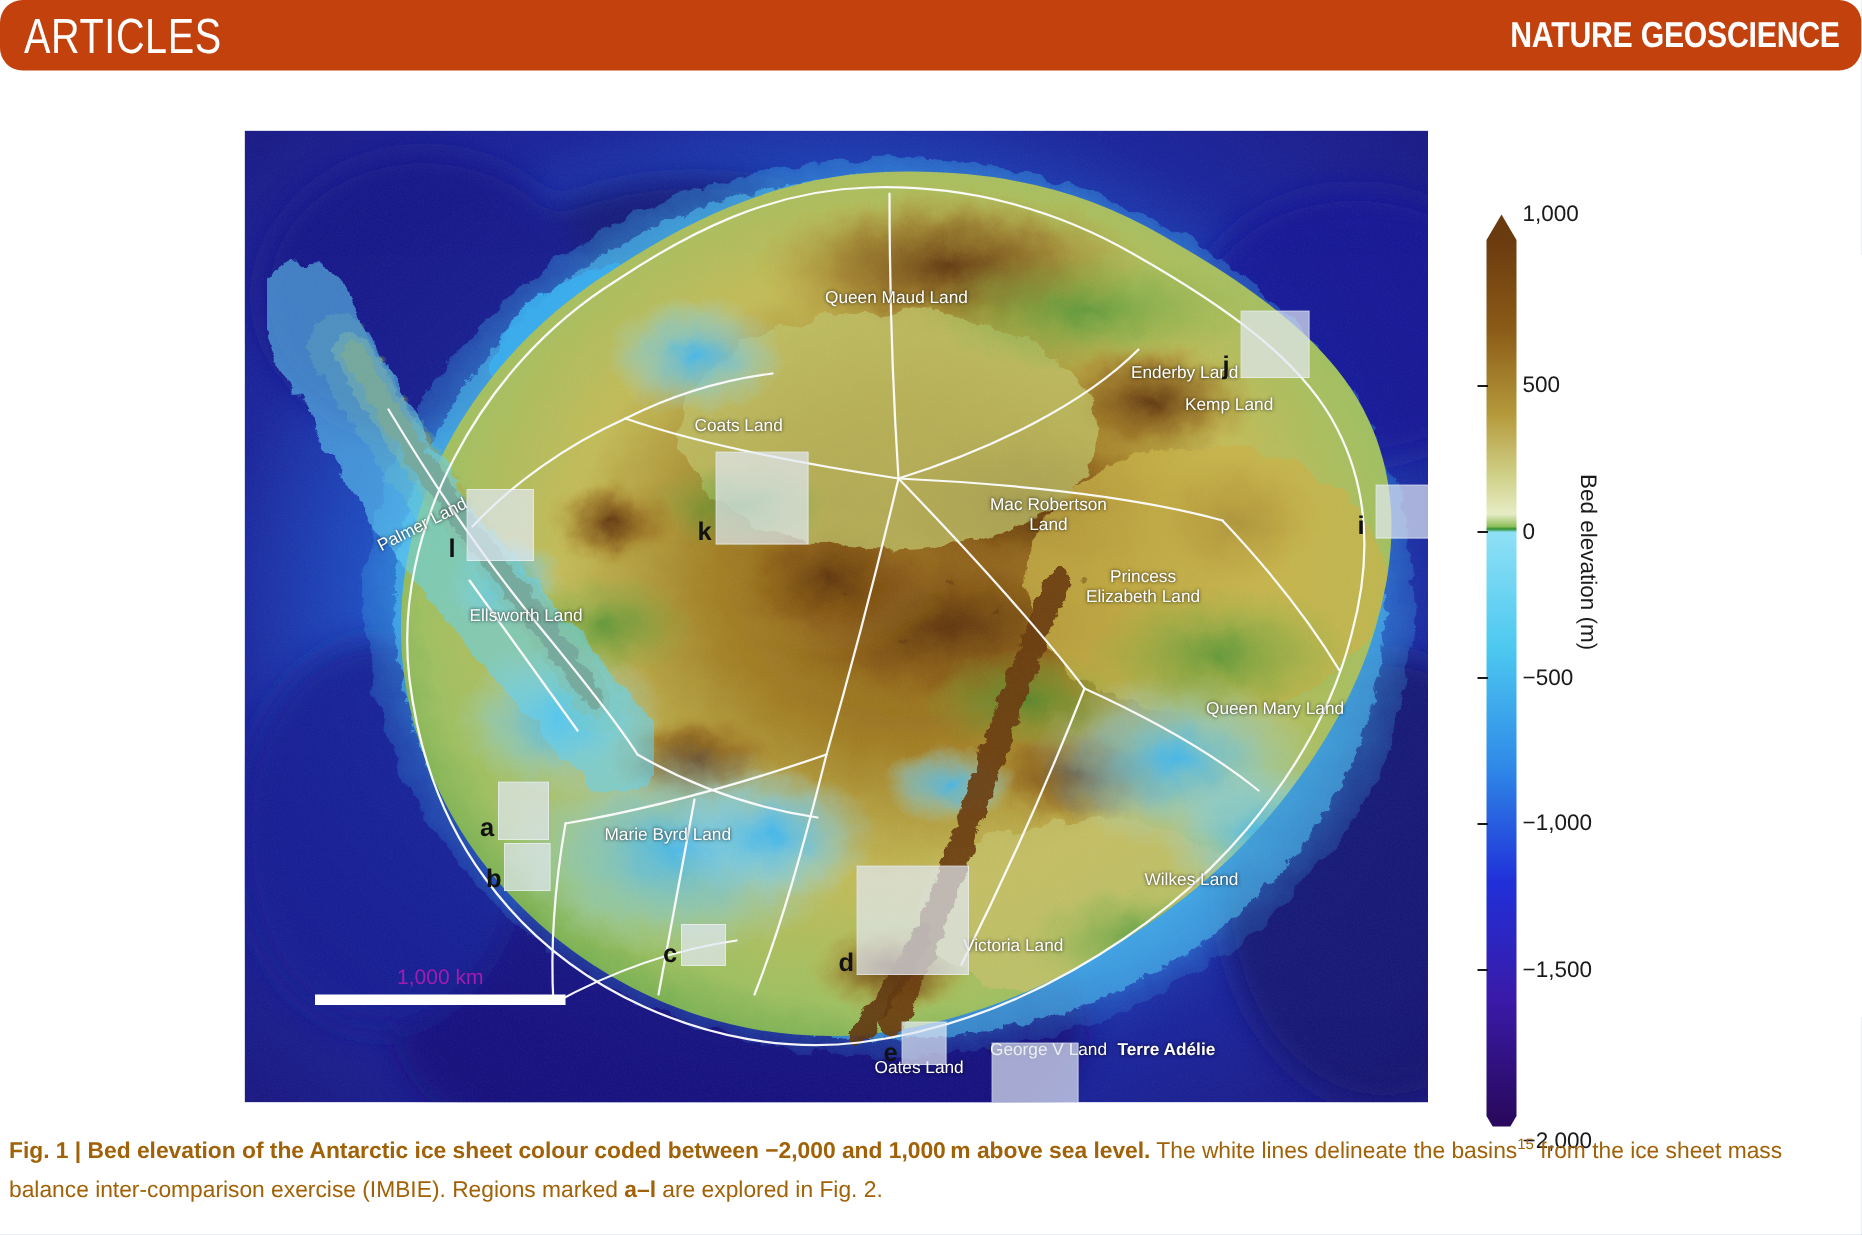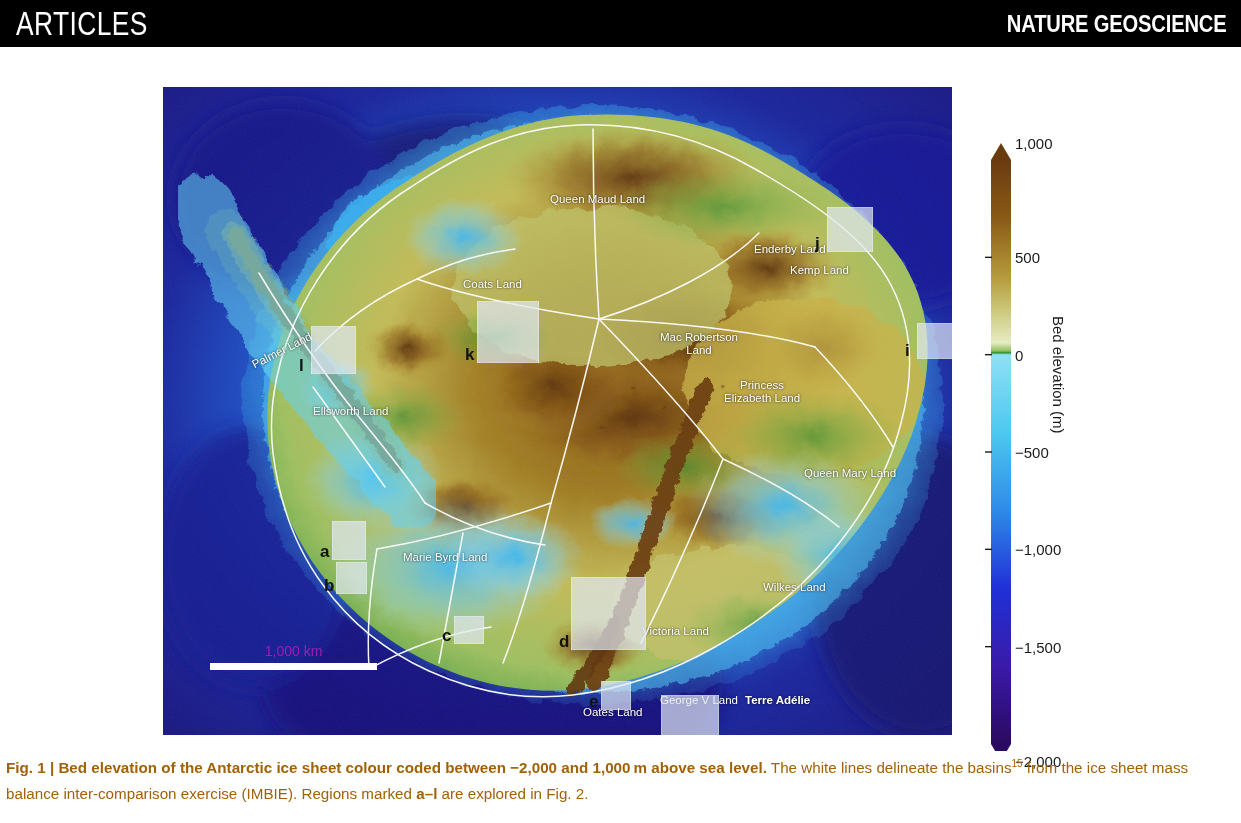--- a/index.html
+++ b/index.html
@@ -10,25 +10,26 @@
     width: 1241px; height: 823px;
     font-family: "Liberation Sans", sans-serif;
     overflow: hidden;
     position: relative;
   }
 
   
   #banner {
     position: absolute; left: 0; top: 0;
     width: 1241px; height: 47px;
-    background: #000000;
+    background: #c2410c;
     display: flex; align-items: center;
     justify-content: space-between;
     box-sizing: border-box;
     padding: 0 14px 0 16px;
+    border-radius: 15px;
   }
   #banner .left {
     color: #ffffff;
     font-size: 33px;
     letter-spacing: 0.5px;
     font-weight: 400;
     transform: scaleX(0.80);
     transform-origin: left center;
     white-space: nowrap;
   }

